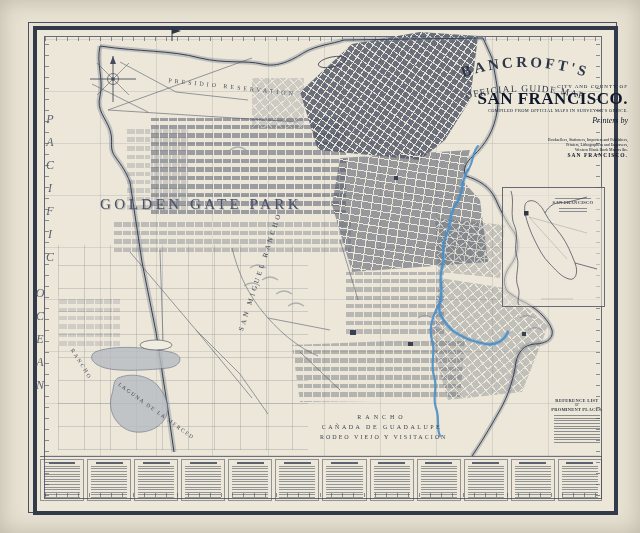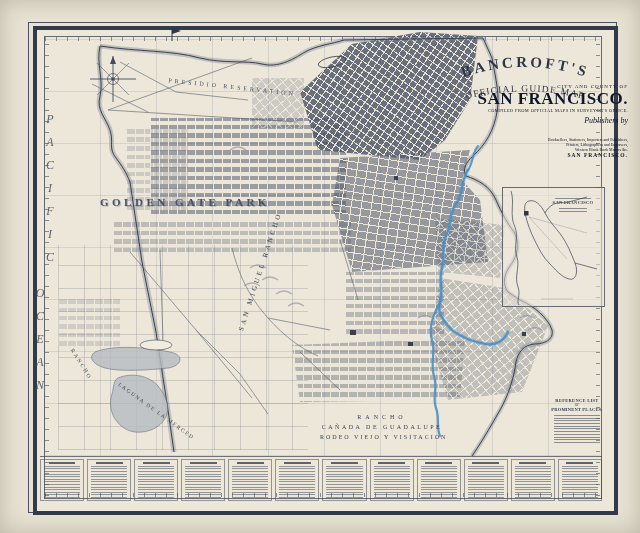--- a/index.html
+++ b/index.html
@@ -177,33 +177,33 @@
       <textPath href="#arcA" startOffset="50%">BANCROFT'S</textPath>
     </text>
     <text font-family="Liberation Serif, DejaVu Serif, serif" font-size="9.5" fill="#2f3747" letter-spacing="1.2" text-anchor="middle">
       <textPath href="#arcB" startOffset="50%">OFFICIAL GUIDE MAP</textPath>
     </text>
   </svg>
 
   <div class="lbl vert" style="left:44px;top:112px">PACIFIC</div>
   <div class="lbl vert" style="left:34px;top:286px">OCEAN</div>
   <div class="lbl" style="left:168px;top:84px;transform:rotate(6deg);font-size:6px;letter-spacing:3px;color:#454d5e">PRESIDIO RESERVATION</div>
-  <div class="lbl" style="left:100px;top:197px;font-size:11px;font-weight:bold;letter-spacing:3.5px;color:#49516a;
+  <div class="lbl" style="left:100px;top:197px;font-size:15px;font-weight:normal;letter-spacing:3.5px;color:#49516a;
        text-shadow:1.1px 1.1px 0 rgba(73,81,106,.3)">GOLDEN GATE PARK</div>
   <div class="lbl" style="left:238px;top:330px;transform:rotate(-72deg);transform-origin:0 0;font-size:7px;letter-spacing:3px">SAN MIGUEL RANCHO</div>
   <div class="lbl" style="left:120px;top:382px;transform:rotate(36deg);transform-origin:0 0;font-size:5.5px;letter-spacing:1.5px">LAGUNA DE LA MERCED</div>
   <div class="lbl" style="left:74px;top:348px;transform:rotate(58deg);transform-origin:0 0;font-size:5.5px;letter-spacing:2px">RANCHO</div>
   <div class="lbl" style="left:330px;width:104px;text-align:center;top:414px;font-size:6px;letter-spacing:4px">RANCHO</div>
   <div class="lbl" style="left:320px;width:124px;text-align:center;top:424px;font-size:6px;letter-spacing:2.5px">CAÑADA DE GUADALUPE</div>
   <div class="lbl" style="left:320px;width:124px;text-align:center;top:434px;font-size:6px;letter-spacing:2px">RODEO VIEJO Y VISITACION</div>
 
   <div class="ttl" style="top:84px;font-size:5px;letter-spacing:1px">CITY AND COUNTY OF</div>
   <div class="ttl" style="top:90px;font-size:17px;font-weight:bold;letter-spacing:.5px">SAN FRANCISCO.</div>
   <div class="ttl" style="top:109px;font-size:4.4px;letter-spacing:.4px">COMPILED FROM OFFICIAL MAPS IN SURVEYOR'S OFFICE.</div>
-  <div class="ttl" style="top:117px;font-size:8px;font-style:italic">Publishers by</div>
+  <div class="ttl" style="top:117px;font-size:8px;font-style:italic">Printers by</div>
   <div class="ttl" style="top:138px;font-size:4px">Booksellers, Stationers, Importers and Publishers,</div>
   <div class="ttl" style="top:143px;font-size:4px">Printers, Lithographers and Engravers,</div>
   <div class="ttl" style="top:148px;font-size:4px">Western Blank Book Makers &amp;c.</div>
   <div class="ttl" style="top:153px;font-size:5.5px;font-weight:bold;letter-spacing:1px">SAN FRANCISCO.</div>
 
   <div class="inset">
     <svg width="101" height="118" viewBox="502 187 101 118">
       <g fill="none" stroke="#3a4150" stroke-width=".7">
         <path d="M510,190 C514,202 508,214 514,226 C518,236 512,246 516,256 C519,266 513,276 517,286 C520,294 515,300 518,304"></path>
         <path d="M528,200 C534,198 540,204 544,212 C548,220 554,226 560,234 C566,242 570,252 574,262 C578,272 574,280 568,278 C560,276 554,268 548,262 C542,256 538,248 534,240 C530,232 526,222 524,212 C523,205 524,201 528,200 Z"></path>

